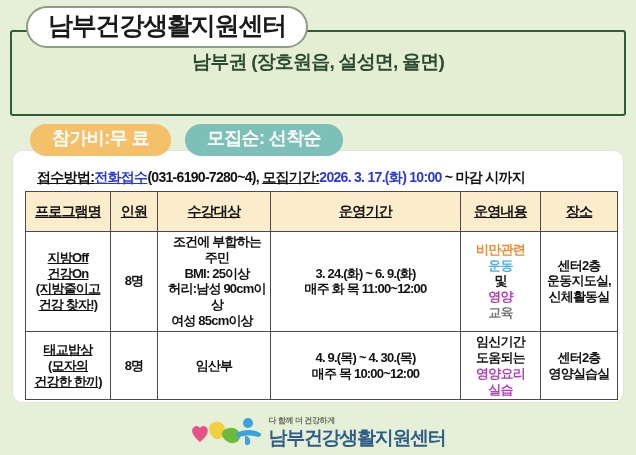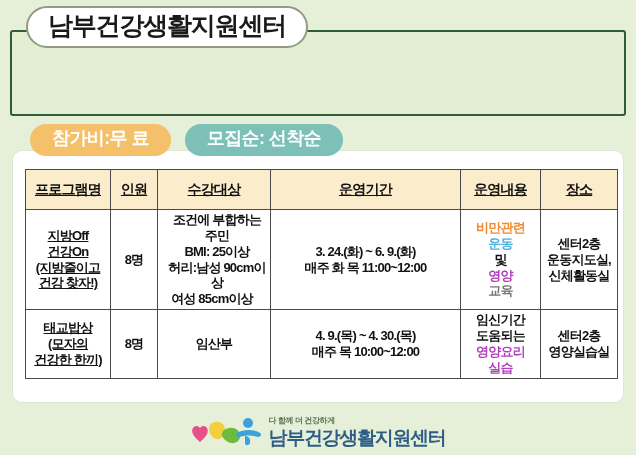--- a/index.html
+++ b/index.html
@@ -183,29 +183,35 @@
   }
 </style>
 </head>
 <body>
 
 <div class="title-pill-wrap">
   <div class="title-pill">남부건강생활지원센터</div>
 </div>
 
 <div class="header-box">
+  <div class="header-sub">남부권 (장호원읍, 설성면, 율면)</div>
 </div>
 
 <div class="badges">
   <div class="badge badge-fee">참가비:무 료</div>
   <div class="badge badge-order">모집순: 선착순</div>
 </div>
 
 <div class="panel">
 
+  <div class="reg-line">
+    <span class="u">접수방법:</span><span class="reg-blue u">전화접수</span><span>(031-6190-7280~4),</span>
+    <span class="u">모집기간:</span><span class="reg-blue">2026. 3. 17.(화) 10:00</span>
+    <span>~ 마감 시까지</span>
+  </div>
 
   <table class="prog">
     <thead>
       <tr>
         <th class="c-name">프로그램명</th>
         <th class="c-cap">인원</th>
         <th class="c-targ">수강대상</th>
         <th class="c-per">운영기간</th>
         <th class="c-cont">운영내용</th>
         <th class="c-place">장소</th>

